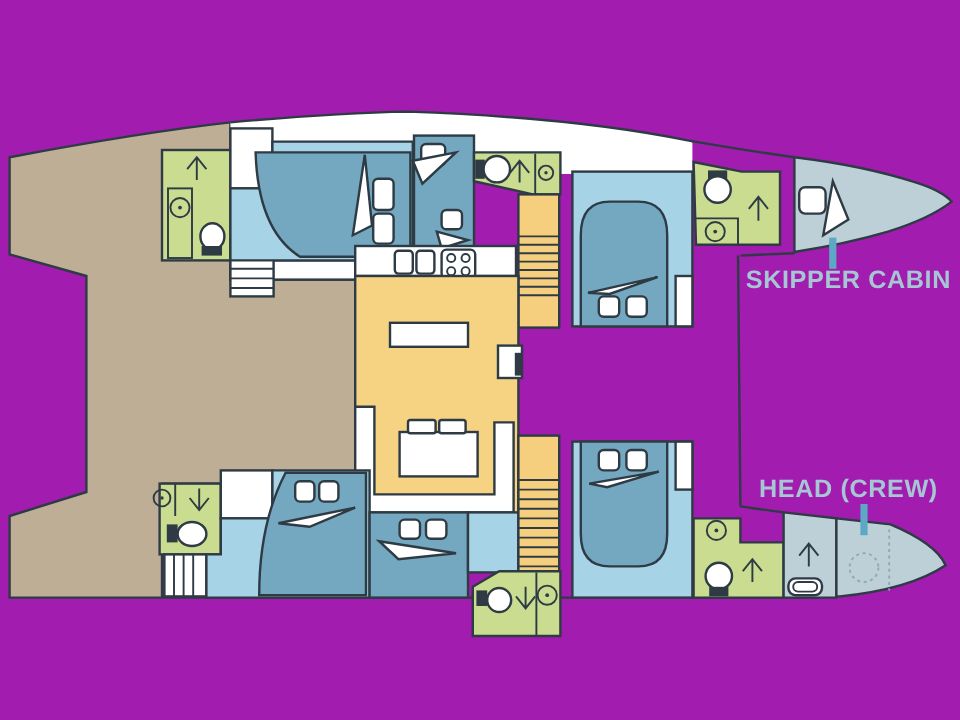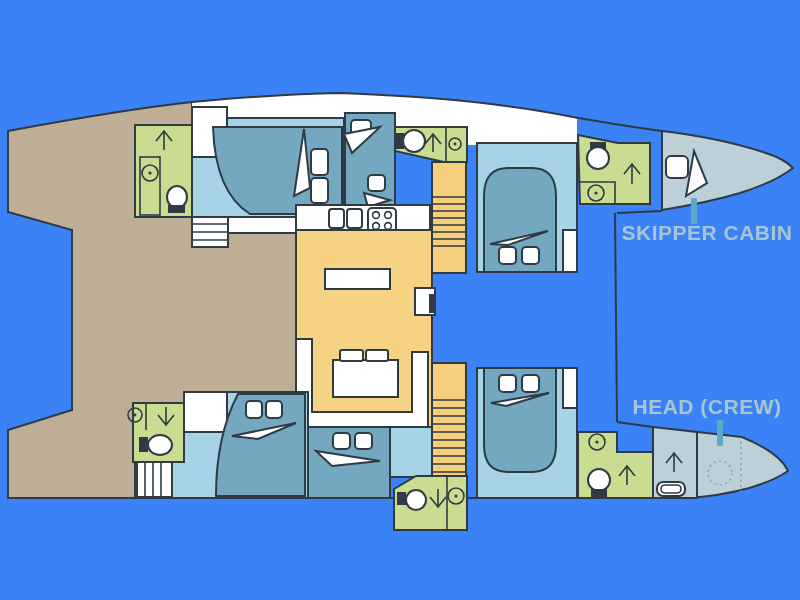--- a/index.html
+++ b/index.html
@@ -1,16 +1,16 @@
 <!DOCTYPE html>
 <html style="--outline: #2e3b44; --deck_tan: #bfae96; --cabin_floor_blue: #a6d4e6; --bed_blue: #74a8c0; --bathroom_green: #c9dc90; --salon_yellow: #f6d383; --stairs_yellow: #f6cf7e; --bow_gray_blue: #bdd0d8; --label_text: #a7c6d3; --pointer_teal: #5ca9c6;"><head>
 <meta charset="utf-8">
 <style>
   html,body{margin:0;padding:0;background:#ffffff;}
-  .stage{position:relative;width:800px;height:600px;background:#3b82f6;overflow:hidden;
+  .stage{position:relative;width:800px;height:600px;background:#a21caf;overflow:hidden;
          font-family:"Liberation Sans",sans-serif;}
   svg{display:block;}
   
   .tan {fill:var(--deck_tan);stroke:var(--outline);stroke-width:2;}
   .wht {fill:#ffffff;stroke:var(--outline);stroke-width:2;}
   .whtns{fill:#ffffff;}
   .grn {fill:var(--bathroom_green);stroke:var(--outline);stroke-width:2;}
   .blu {fill:var(--cabin_floor_blue);stroke:var(--outline);stroke-width:2;}
   .bed {fill:var(--bed_blue);stroke:var(--outline);stroke-width:2;}
   .yel {fill:var(--salon_yellow);stroke:var(--outline);stroke-width:2;}

